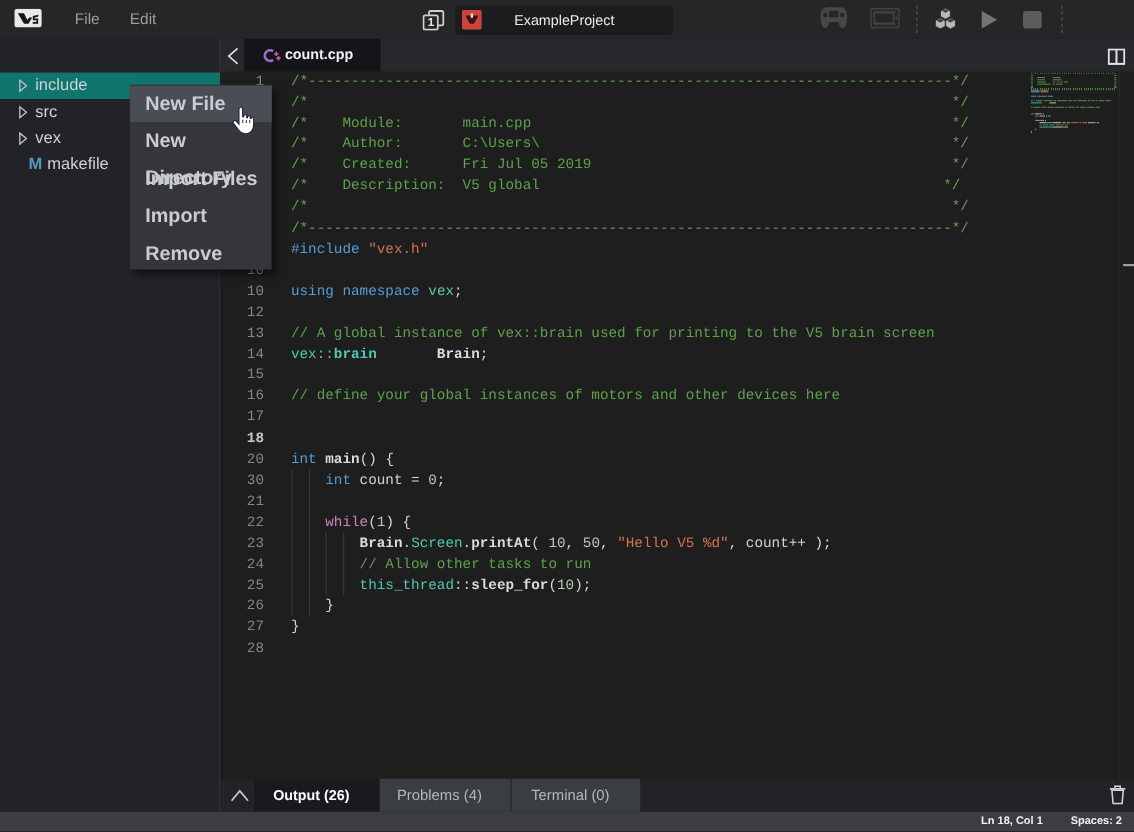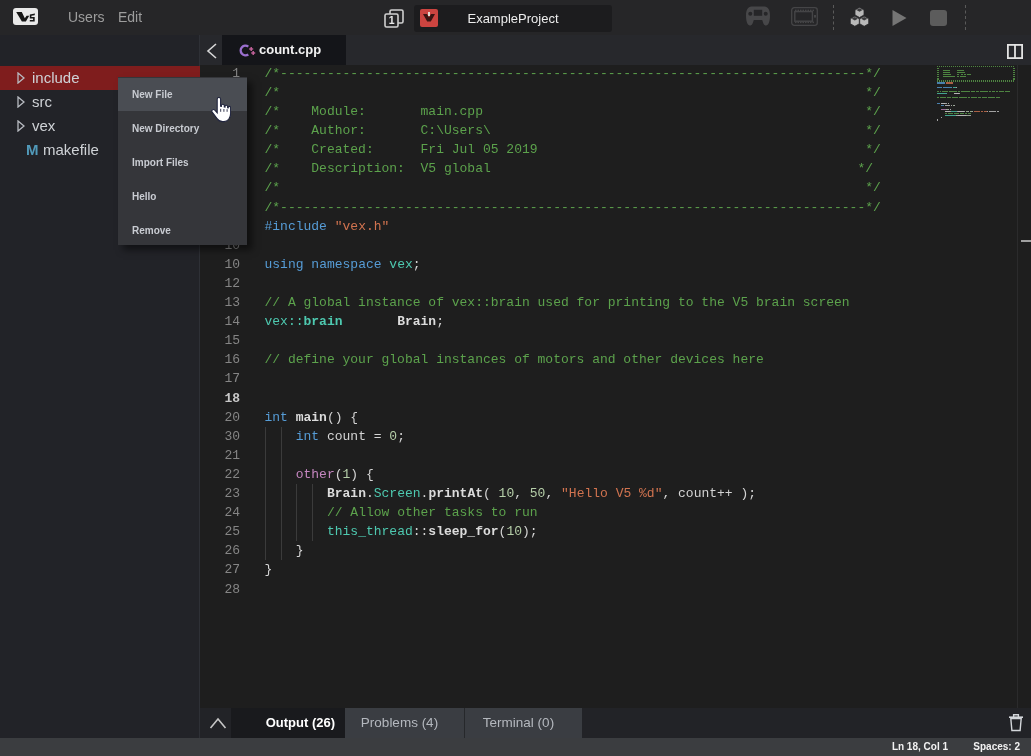--- a/index.html
+++ b/index.html
@@ -48,27 +48,27 @@
 
   
   #minimap { position:absolute; left:937px; top:66px; width:79px; height:70px; overflow:hidden; }
   #ovruler { position:absolute; left:1017px; top:65px; width:0; height:643px; border-left:1px solid #2b2b2c; }
   #ovcursor { position:absolute; left:1021px; top:240px; width:10px; height:2px; background:#a0a0a0; }
 
   
   #ctxmenu { position:absolute; left:118px; top:77px; width:129px; height:168px; background:#35363a;
      box-shadow:5px 5px 7px rgba(0,0,0,0.5); }
   .mi { position:absolute; left:118px; width:129px; height:33px; line-height:33px; }
-  .mi span { position:absolute; left:14px; font-size:10px; font-weight:bold; color:#c9ccd2; }
+  .mi span { position:absolute; left:14px; font-size:18px; font-weight:bold; color:#c9ccd2; }
   .mi.hov { background:#4a4d53; }
 
   
   #btabbar { position:absolute; left:200px; top:708px; width:831px; height:30px; background:#222327; }
   .btab { position:absolute; top:708px; height:30px; line-height:30px; text-align:center; font-size:13px; }
-  #btab-out { left:231px; width:114px; background:#191a1d; color:#ffffff; font-weight:bold; padding-right:10px;text-align:right; }
+  #btab-out { left:231px; width:114px; background:#191a1d; color:#ffffff; font-weight:bold; padding-right:10px; }
   #btab-pro { left:345px; width:119px; background:#3a3d42; color:#b4b8be; padding-right:10px; font-size:13.5px; }
   #btab-ter { left:465px; width:117px; background:#3a3d42; color:#b4b8be; padding-right:10px; font-size:13.5px; }
   #btab-sep { position:absolute; left:464px; top:708px; width:1px; height:30px; background:#26282b; }
   #btab-left { position:absolute; left:200px; top:708px; width:31px; height:30px; background:#222327; }
 
   
   #statusbar { position:absolute; left:0; top:738px; width:1031px; height:18px; background:#3b3d40; }
   .stxt { position:absolute; top:738px; height:28px; line-height:18px; font-size:10px; font-weight:bold; color:#f2f2f2; }
 </style>
 </head>
@@ -145,21 +145,21 @@
 <div class="cl" style="top:273.9px"></div>
 <div class="cl" style="top:293.0px"><span class="c">// A global instance of vex::brain used for printing to the V5 brain screen</span></div>
 <div class="cl" style="top:312.1px"><span class="t">vex</span><span class="t">::</span><span class="tb">brain</span>       <span class="b">Brain</span>;</div>
 <div class="cl" style="top:331.2px"></div>
 <div class="cl" style="top:350.3px"><span class="c">// define your global instances of motors and other devices here</span></div>
 <div class="cl" style="top:369.4px"></div>
 <div class="cl" style="top:388.5px"></div>
 <div class="cl" style="top:407.6px"><span class="k">int</span> <span class="b">main</span>() {</div>
 <div class="cl" style="top:426.7px">    <span class="k">int</span> count = <span class="n">0</span>;</div>
 <div class="cl" style="top:445.8px"></div>
-<div class="cl" style="top:464.9px">    <span class="w">other</span>(<span class="n">1</span>) {</div>
+<div class="cl" style="top:464.9px">    <span class="w">while</span>(<span class="n">1</span>) {</div>
 <div class="cl" style="top:484.0px">        <span class="b">Brain</span>.<span class="t">Screen</span>.<span class="b">printAt</span>( <span class="n">10</span>, <span class="n">50</span>, <span class="s">"Hello V5 %d"</span>, count++ );</div>
 <div class="cl" style="top:503.1px">        <span class="c">// Allow other tasks to run</span></div>
 <div class="cl" style="top:522.2px">        <span class="t">this_thread</span>::<span class="b">sleep_for</span>(<span class="n">10</span>);</div>
 <div class="cl" style="top:541.3px">    }</div>
 <div class="cl" style="top:560.4px">}</div>
 <div class="cl" style="top:579.5px"></div>
 
   <div id="minimap">
 <div style="position:absolute;left:0.0px;top:0.0px;width:77.4px;height:1.25px;opacity:0.78;background:repeating-linear-gradient(90deg,#5CA24C 0px,#5CA24C 1.05px,transparent 1.05px,transparent 2px)"></div>
 <div style="position:absolute;left:0.0px;top:2.0px;width:2.0px;height:1.25px;opacity:0.78;background:#5CA24C"></div>
@@ -265,21 +265,21 @@
 <div style="position:absolute;left:29.4px;top:49.2px;width:1.0px;height:1.25px;opacity:0.78;background:#c8c8c8"></div>
 <div style="position:absolute;left:30.4px;top:49.2px;width:2.0px;height:1.25px;opacity:0.78;background:#B5CEA8"></div>
 <div style="position:absolute;left:32.3px;top:49.2px;width:2.0px;height:1.25px;opacity:0.78;background:#c8c8c8"></div>
 <div style="position:absolute;left:3.9px;top:51.2px;width:1.0px;height:1.25px;opacity:0.78;background:#c8c8c8"></div>
 <div style="position:absolute;left:0.0px;top:53.3px;width:1.0px;height:1.25px;opacity:0.78;background:#c8c8c8"></div>
   </div>
   <div id="ovruler"></div>
   <div id="ovcursor"></div>
 
   <div id="sidebar"></div>
-  <div class="trow" style="top:66px;background:#7f1d1d;">
+  <div class="trow" style="top:66px;background:#0f766e;">
       <span class="lbl">include</span>
     </div>
   <div class="trow" style="top:90px;">
       <span class="lbl">src</span>
     </div>
   <div class="trow" style="top:114px;">
       <span class="lbl">vex</span>
     </div>
   <div class="trow" style="top:138px;">
       <span class="lbl" style="left:43px">makefile</span>
@@ -296,21 +296,21 @@
     </svg>
 
   <div id="topbar"></div>
 
   <svg class="abs" style="left:13px;top:8px" width="25" height="17" viewBox="0 0 25 17">
     <rect x="0" y="0" width="25" height="17" rx="3" fill="#e9e9e9"></rect>
     <path d="M3.2 4 L8.8 4 L11.8 10.2 L13.6 7.8 L16.2 7.8 L12.9 13.6 L8.9 13.6 Z" fill="#161616"></path>
     <path d="M16.8 6.6 L22 5.4 L21.6 7.2 L18.4 7.8 L18.4 8.9 L21.7 8.9 L21.7 13.6 L16.8 13.6
              L16.8 12 L20.1 12 L20.1 10.4 L16.8 10.4 Z" fill="#161616"></path>
   </svg>
-  <div class="menutxt" style="left:68px">Users</div>
+  <div class="menutxt" style="left:68px">File</div>
   <div class="menutxt" style="left:118px">Edit</div>
 
   <svg class="abs" style="left:384px;top:9px" width="21" height="19" viewBox="0 0 21 19">
     <rect x="6" y="1" width="13" height="13" rx="1.5" fill="none" stroke="#cfcfcf" stroke-width="1.6"></rect>
     <rect x="1" y="5" width="13" height="13" rx="1.5" fill="#262628" stroke="#cfcfcf" stroke-width="1.6"></rect>
     <text x="4.8" y="15" font-family="Liberation Sans" font-size="10.5" font-weight="bold" fill="#e8e8e8">1</text>
   </svg>
 
   <div id="projbox"></div>
   <svg class="abs" style="left:420px;top:9px" width="18" height="18" viewBox="0 0 18 18">
@@ -397,21 +397,21 @@
   <div class="mi hov" style="top:78px">
       <span>New File</span>
     </div>
   <div class="mi" style="top:112px">
       <span>New Directory</span>
     </div>
   <div class="mi" style="top:146px">
       <span>Import Files</span>
     </div>
   <div class="mi" style="top:180px">
-      <span>Hello</span>
+      <span>Import</span>
     </div>
   <div class="mi" style="top:214px">
       <span>Remove</span>
     </div>
 
   <svg class="abs" style="left:211px;top:97px" width="20" height="26" viewBox="0 0 20 26">
     <path d="M6.2 2.3 C6.2 1.2 7 0.5 7.9 0.5 C8.8 0.5 9.6 1.2 9.6 2.3 L9.6 9.2
              L10.4 9.3 L10.4 8.7 C10.4 7.9 11.1 7.3 11.9 7.3 C12.7 7.3 13.3 7.9 13.3 8.7 L13.3 9.9
              L14 10 L14 9.5 C14 8.8 14.6 8.2 15.3 8.2 C16 8.2 16.6 8.8 16.6 9.5 L16.6 10.7
              L17.2 10.8 L17.2 10.6 C17.2 9.9 17.8 9.4 18.4 9.4 C19.1 9.4 19.6 9.9 19.6 10.6

